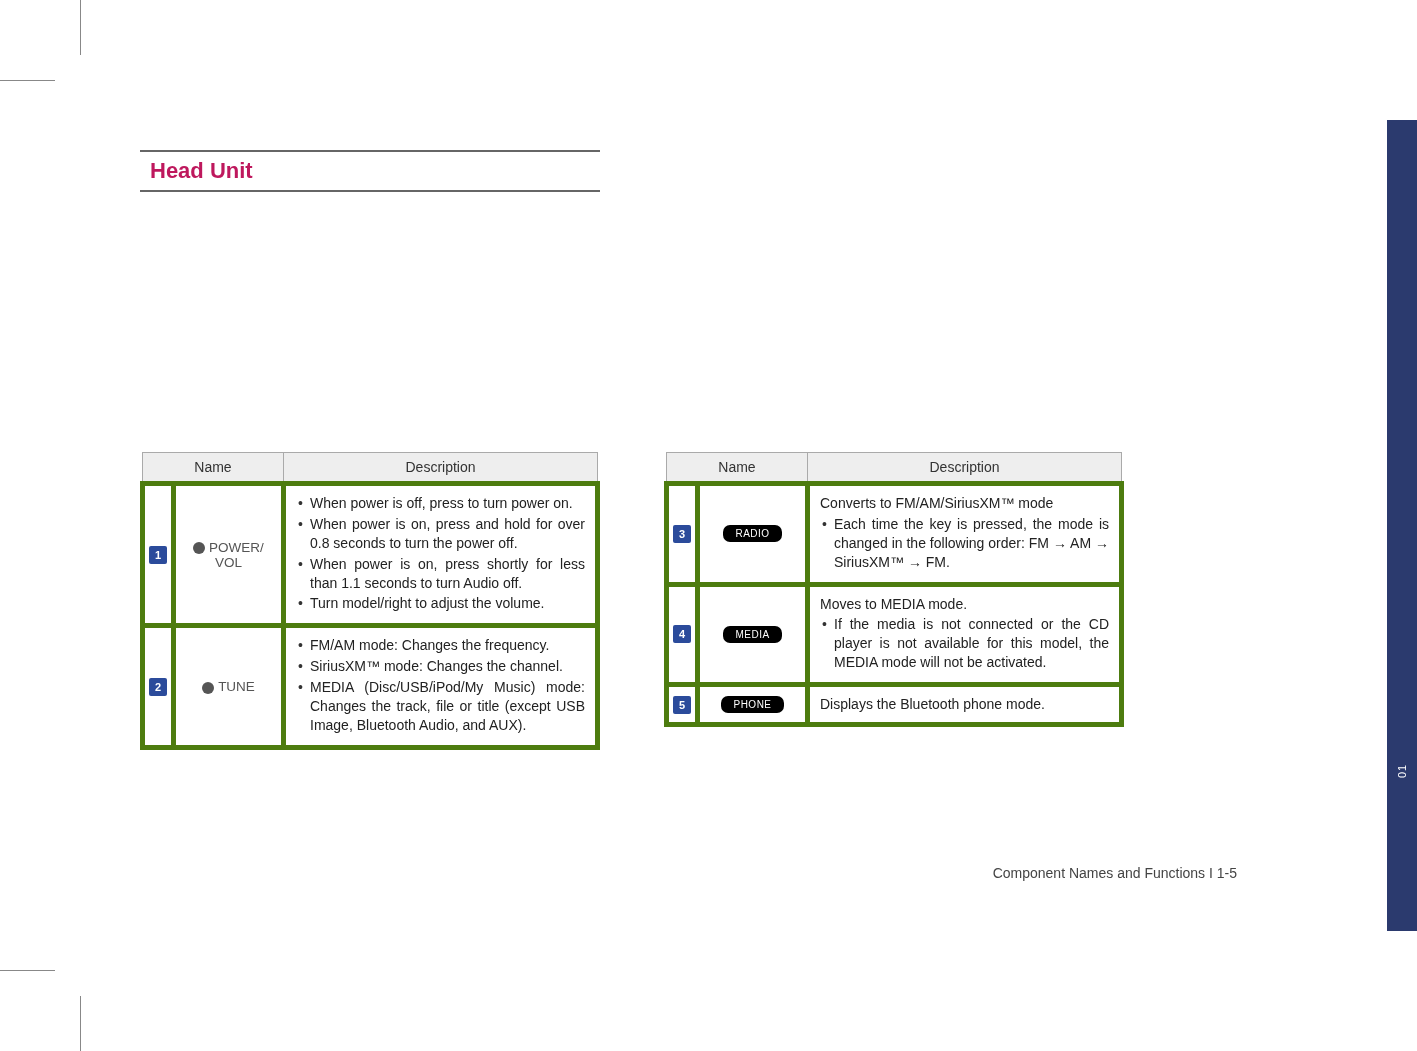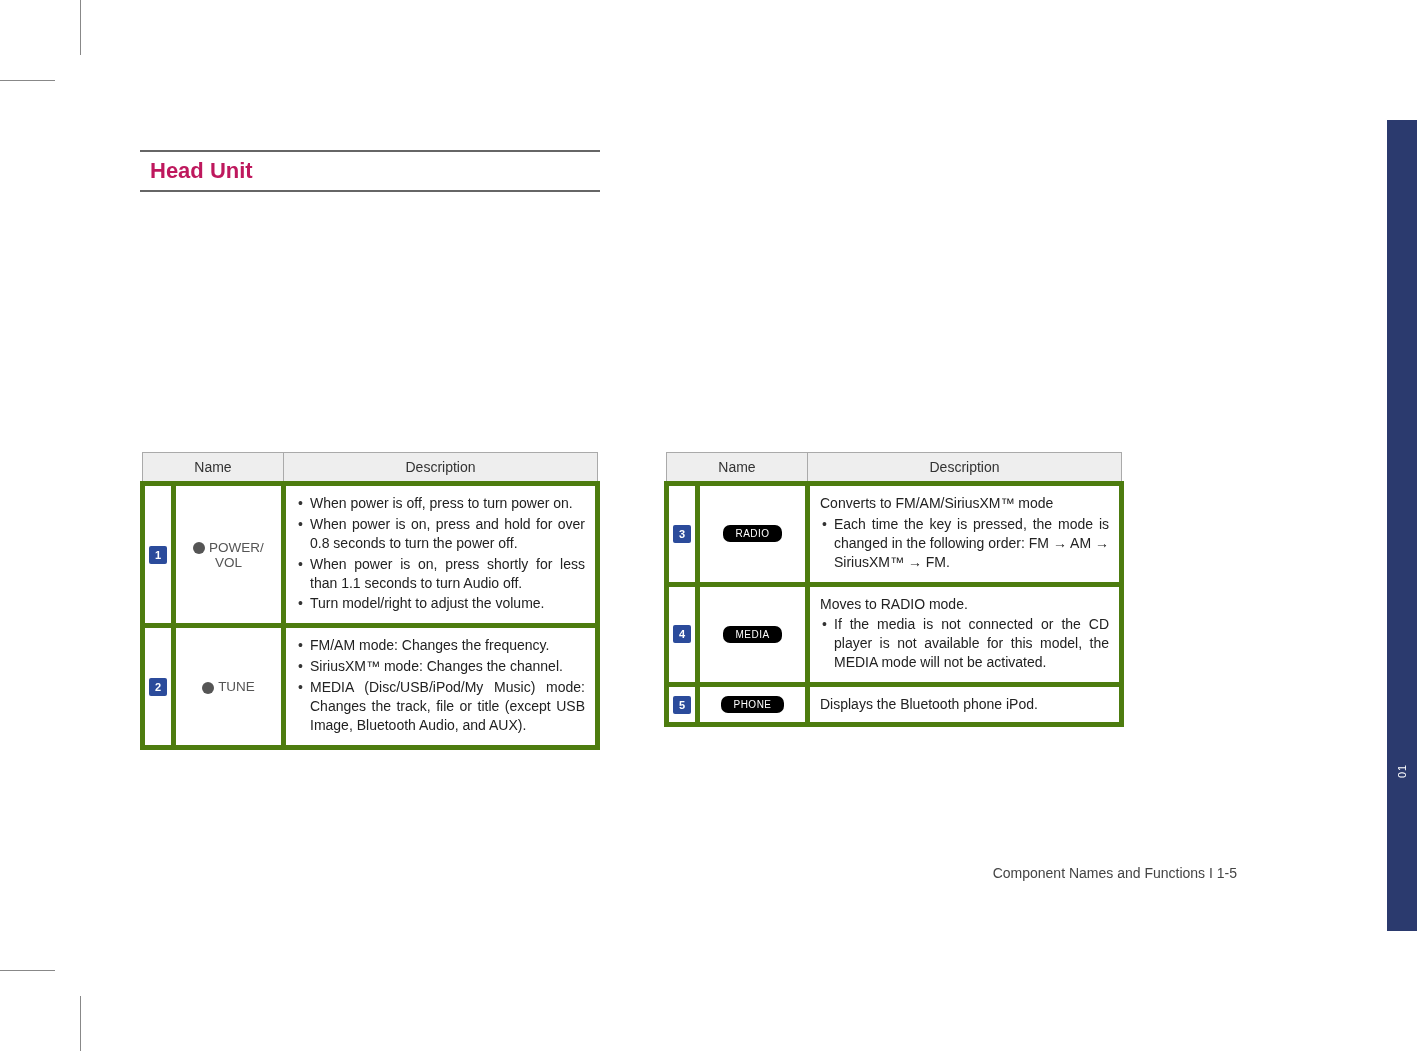--- a/index.html
+++ b/index.html
@@ -233,31 +233,31 @@
                 <div class="desc-intro">Converts to FM/AM/SiriusXM™ mode</div>
                 <ul class="desc-list">
                   <li>Each time the key is pressed, the mode is changed in the following order: FM → AM →  SiriusXM™ → FM.</li>
                 </ul>
               </td>
             </tr>
             <tr>
               <td class="idx-cell"><span class="idx-badge">4</span></td>
               <td class="name-cell"><span class="btn-label">MEDIA</span></td>
               <td class="desc-cell">
-                <div class="desc-intro">Moves to RADIO mode.</div>
+                <div class="desc-intro">Moves to MEDIA mode.</div>
                 <ul class="desc-list">
                   <li>If the media is not connected or the CD player is not available for this model, the MEDIA mode will not be activated.</li>
                 </ul>
               </td>
             </tr>
             <tr>
               <td class="idx-cell"><span class="idx-badge">5</span></td>
               <td class="name-cell"><span class="btn-label">PHONE</span></td>
               <td class="desc-cell">
-                <div>Displays the Bluetooth phone iPod.</div>
+                <div>Displays the Bluetooth phone mode.</div>
               </td>
             </tr>
           </tbody>
       </table>
     </div>
   </div>
 </div>
 
 <div class="footer-line">Component Names and Functions I 1-5</div>
 

